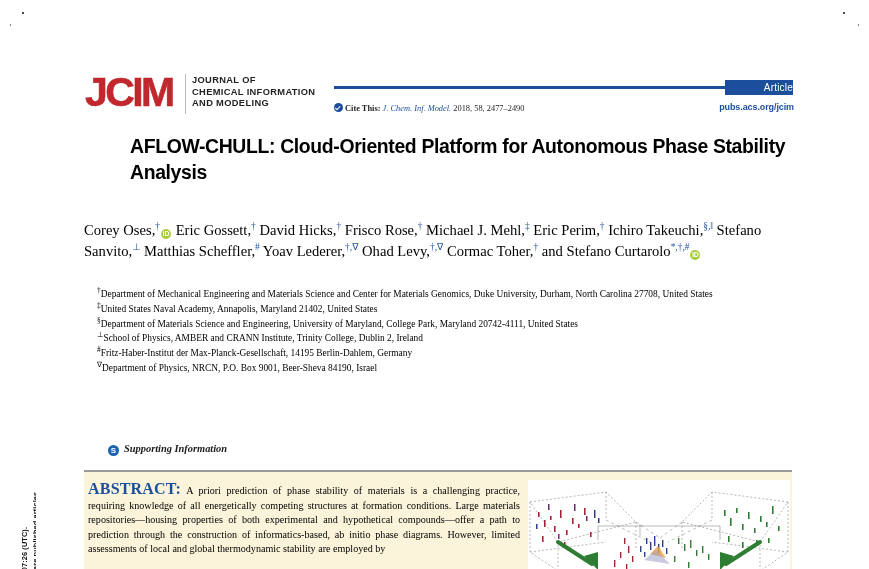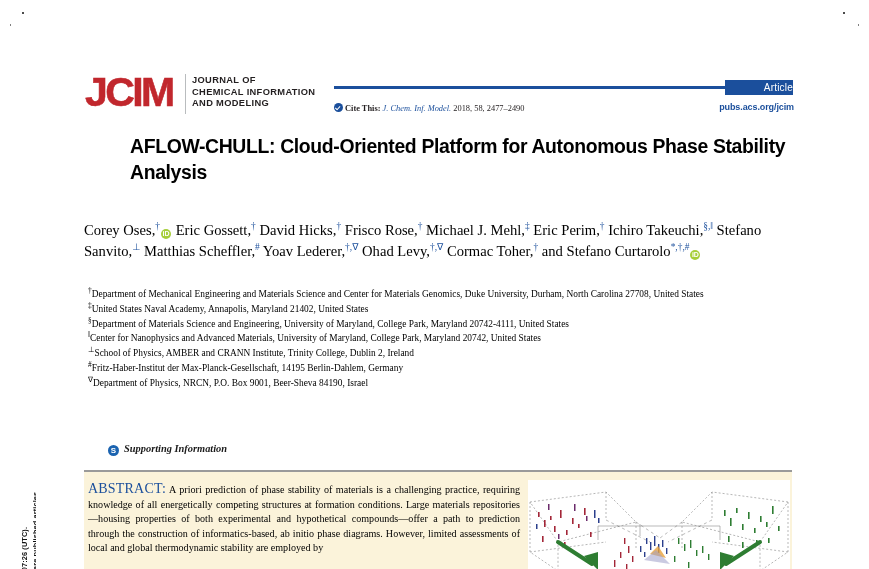--- a/index.html
+++ b/index.html
@@ -221,21 +221,21 @@
     font-size: 7px;
     font-weight: bold;
     color: #ffffff;
     text-align: center;
     line-height: 10px;
   }
 
   
   .affils {
     position: absolute;
-    left: 4px;
+    left: 13px;
     top: 288px;
     width: 700px;
     font-family: "Liberation Serif", serif;
     font-size: 9.4px;
     line-height: 13.6px;
     color: #000000;
   }
   .affil { margin-bottom: 1.2px; }
   .affil sup {
     font-size: 7.4px;
@@ -290,22 +290,22 @@
     top: 10px;
     width: 432px;
     font-family: "Liberation Serif", serif;
     font-size: 10.1px;
     line-height: 14.6px;
     text-align: justify;
     color: #000000;
   }
   .abstract-label {
     font-family: "Liberation Serif", serif;
-    font-weight: normal;
-    font-size: 14px;
+    font-weight: bold;
+    font-size: 16px;
     color: #1b4f9c;
     letter-spacing: 0.2px;
   }
 
   
   .toc-graphic {
     position: absolute;
     left: 444px;
     top: 8px;
     width: 262px;
@@ -353,21 +353,20 @@
   </div>
 
   <div class="title">AFLOW-CHULL: Cloud-Oriented Platform for Autonomous Phase Stability Analysis</div>
 
   <div class="authors">Corey Oses,<sup>†</sup><span class="orcid">iD</span> Eric Gossett,<sup>†</sup> David Hicks,<sup>†</sup> Frisco Rose,<sup>†</sup> Michael J. Mehl,<sup>‡</sup> Eric Perim,<sup>†</sup> Ichiro Takeuchi,<sup>§,‖</sup> Stefano Sanvito,<sup>⊥</sup> Matthias Scheffler,<sup>#</sup> Yoav Lederer,<sup>†,∇</sup> Ohad Levy,<sup>†,∇</sup> Cormac Toher,<sup>†</sup> and Stefano Curtarolo<sup>*,†,#</sup><span class="orcid">iD</span></div>
 
   <div class="affils">
       <div class="affil"><sup>†</sup><span>Department of Mechanical Engineering and Materials Science and Center for Materials Genomics, Duke University, Durham, North Carolina 27708, United States</span></div>
       <div class="affil"><sup>‡</sup><span>United States Naval Academy, Annapolis, Maryland 21402, United States</span></div>
       <div class="affil"><sup>§</sup><span>Department of Materials Science and Engineering, University of Maryland, College Park, Maryland 20742-4111, United States</span></div>
-      <div class="affil"><sup>‖</sup><span>Center for Nanophysics and Advanced Materials, University of Maryland, College Park, Maryland 20742, United States</span></div>
       <div class="affil"><sup>⊥</sup><span>School of Physics, AMBER and CRANN Institute, Trinity College, Dublin 2, Ireland</span></div>
       <div class="affil"><sup>#</sup><span>Fritz-Haber-Institut der Max-Planck-Gesellschaft, 14195 Berlin-Dahlem, Germany</span></div>
       <div class="affil"><sup>∇</sup><span>Department of Physics, NRCN, P.O. Box 9001, Beer-Sheva 84190, Israel</span></div>
     </div>
 
   <div class="supporting">
     <span class="si-badge">S</span><span>Supporting Information</span>
   </div>
 
   <div class="abstract-box">

